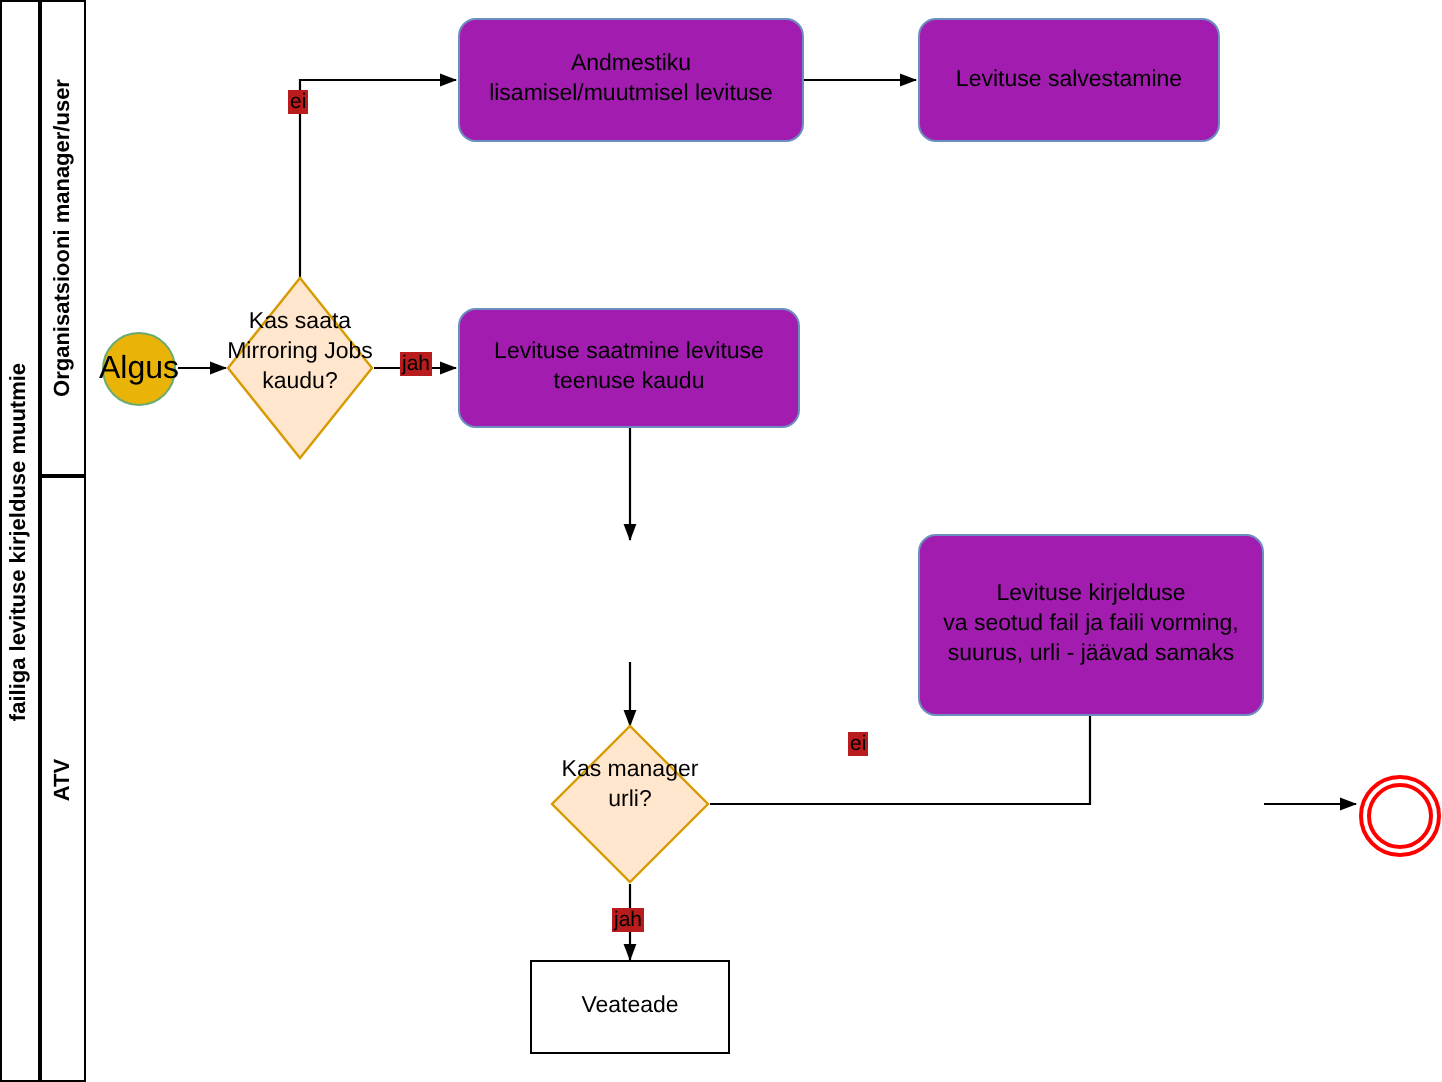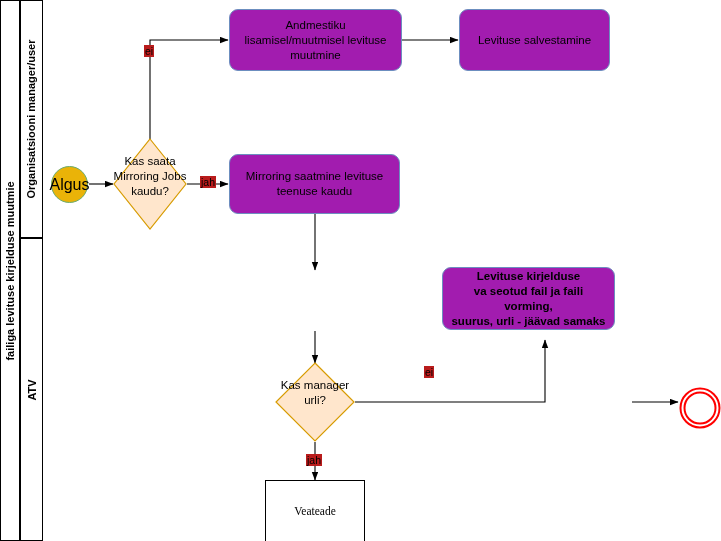--- a/index.html
+++ b/index.html
@@ -130,59 +130,58 @@
         <div>Mirroring Jobs</div>
         <div>kaudu?</div>
       </div>
     </div>
   </div>
 
   <div class="node proc" style="left:229px;top:9px;width:173px;height:62px;">
     <div>
       <div>Andmestiku</div>
       <div>lisamisel/muutmisel levituse</div>
-      <div>muutmine</div>
     </div>
   </div>
 
   <div class="node proc" style="left:459px;top:9px;width:151px;height:62px;">
     <div>
       <div>Levituse salvestamine</div>
     </div>
   </div>
 
   <div class="node proc" style="left:229px;top:154px;width:171px;height:60px;">
     <div>
-      <div>Mirroring saatmine levituse</div>
+      <div>Levituse saatmine levituse</div>
       <div>teenuse kaudu</div>
     </div>
   </div>
 
 
-  <div class="node proc" style="left:442px;top:267px;width:173px;height:63px;font-weight:bold;">
+  <div class="node proc" style="left:459px;top:267px;width:173px;height:91px;">
     <div>
       <div>Levituse kirjelduse</div>
       <div>va seotud fail ja faili vorming,</div>
       <div>suurus, urli - jäävad samaks</div>
     </div>
   </div>
 
   <div class="diamond-wrap" style="left:275px;top:362px;width:80px;height:80px;">
     <svg width="80" height="80" viewBox="0 0 80 80">
       <polygon points="40,1 79,40 40,79 1,40" fill="#ffe6cc" stroke="#d79b00" stroke-width="1.2"></polygon>
     </svg>
     <div class="diamond-text">
       <div>
         <div>Kas manager</div>
         <div>urli?</div>
       </div>
     </div>
   </div>
 
-  <div class="node proc-plain" style="left:265px;top:480px;width:100px;height:62px;font-family:Liberation Serif, serif;">
+  <div class="node proc-plain" style="left:265px;top:480px;width:100px;height:47px;">
     <div>
       <div>Veateade</div>
     </div>
   </div>
 
   <div class="end-node" style="left:679px;top:387px;width:42px;height:42px;">
     <svg width="42" height="42" viewBox="0 0 42 42">
       <circle cx="21" cy="21" r="19.5" fill="none" stroke="#ff0000" stroke-width="2"></circle>
       <circle cx="21" cy="21" r="15.5" fill="none" stroke="#ff0000" stroke-width="2"></circle>
     </svg>

